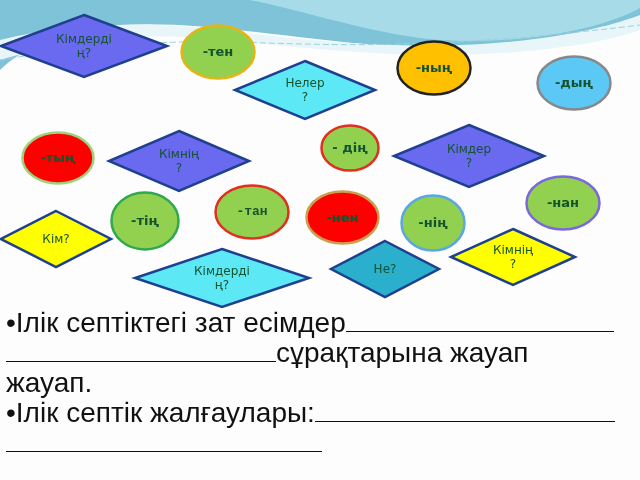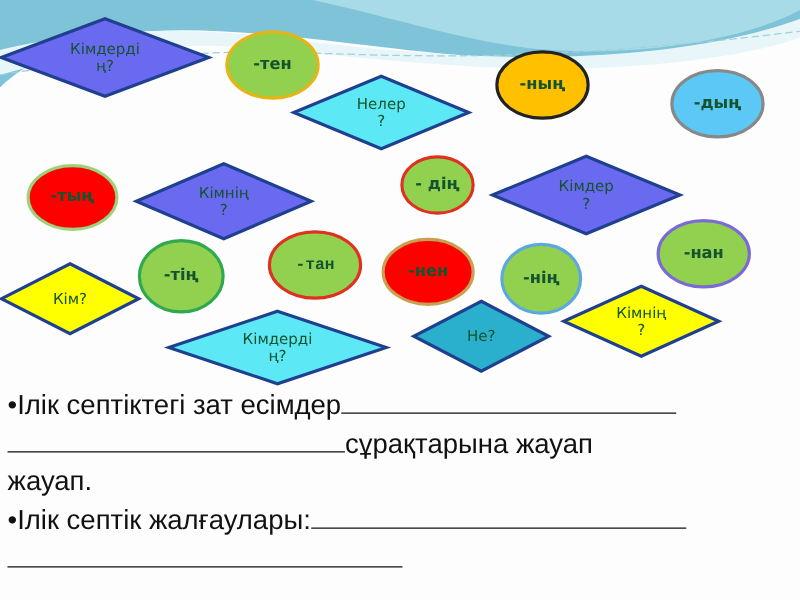--- a/index.html
+++ b/index.html
@@ -3,21 +3,21 @@
 <meta charset="utf-8">
 <style>
   html, body { margin:0; padding:0; }
   body { width:640px; height:480px; position:relative; overflow:hidden; background:#fdfdfd; font-family:"DejaVu Sans", sans-serif; }
   .bg { position:absolute; left:0; top:0; width:640px; height:480px; }
   .shape { position:absolute; display:flex; align-items:center; justify-content:center; text-align:center; color:#14532d; }
   .shape svg { position:absolute; left:0; top:0; width:100%; height:100%; overflow:visible; }
   .shape .lbl { position:relative; z-index:1; line-height:1.2; }
   .oval .lbl { font-size:13px; font-weight:bold; }
   .dia .lbl { font-size:12px; }
-  .text-block { position:absolute; left:6px; top:308px; width:630px; font-family:"Liberation Sans", sans-serif; font-size:22px; line-height:30px; color:#111; }
+  .text-block { position:absolute; left:6px; top:308px; width:630px; font-family:"Liberation Sans", sans-serif; font-size:28px; line-height:30px; color:#111; }
   .text-block p { margin:0; }
   .blank { display:inline-block; border-bottom:1.5px solid #111; height:22px; vertical-align:baseline; }
 </style>
 </head>
 <body>
 
 <svg class="bg" viewBox="0 0 640 480" preserveAspectRatio="none">
   <path d="M0,0 L640,0 L640,20 C560,60 470,50 380,45 C300,40 200,20 120,25 C60,30 20,50 0,70 Z" fill="#7fc3d9"></path>
   <path d="M250,0 L640,0 L640,8 C600,30 520,45 440,40 C380,36 320,15 250,0 Z" fill="#a7dbe8"></path>
   <path d="M0,40 C60,25 140,20 220,30 C300,40 380,48 460,45 C540,42 600,30 640,15 L640,30 C600,45 520,55 440,55 C360,55 280,45 200,38 C120,32 50,45 0,60 Z" fill="#e8f6fa"></path>

